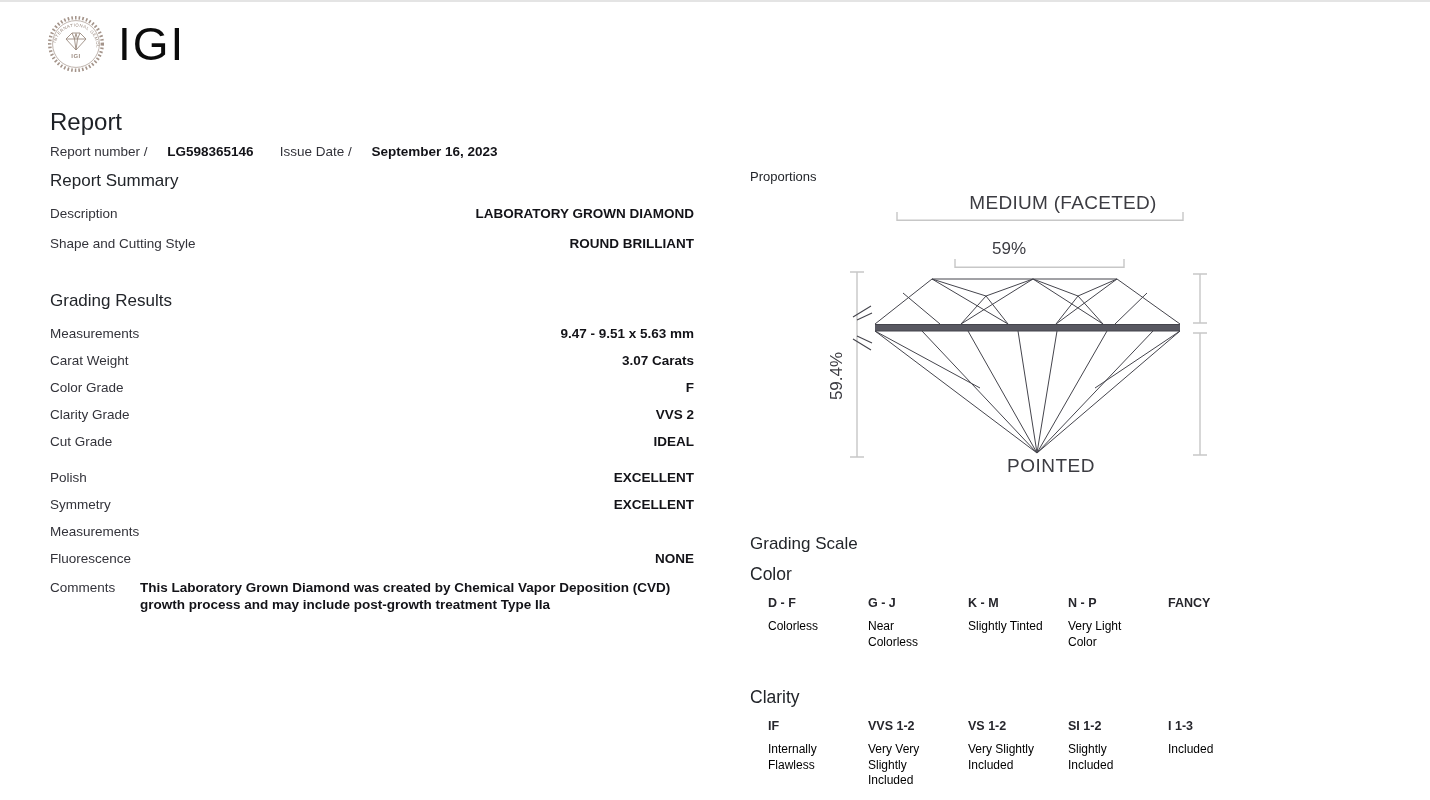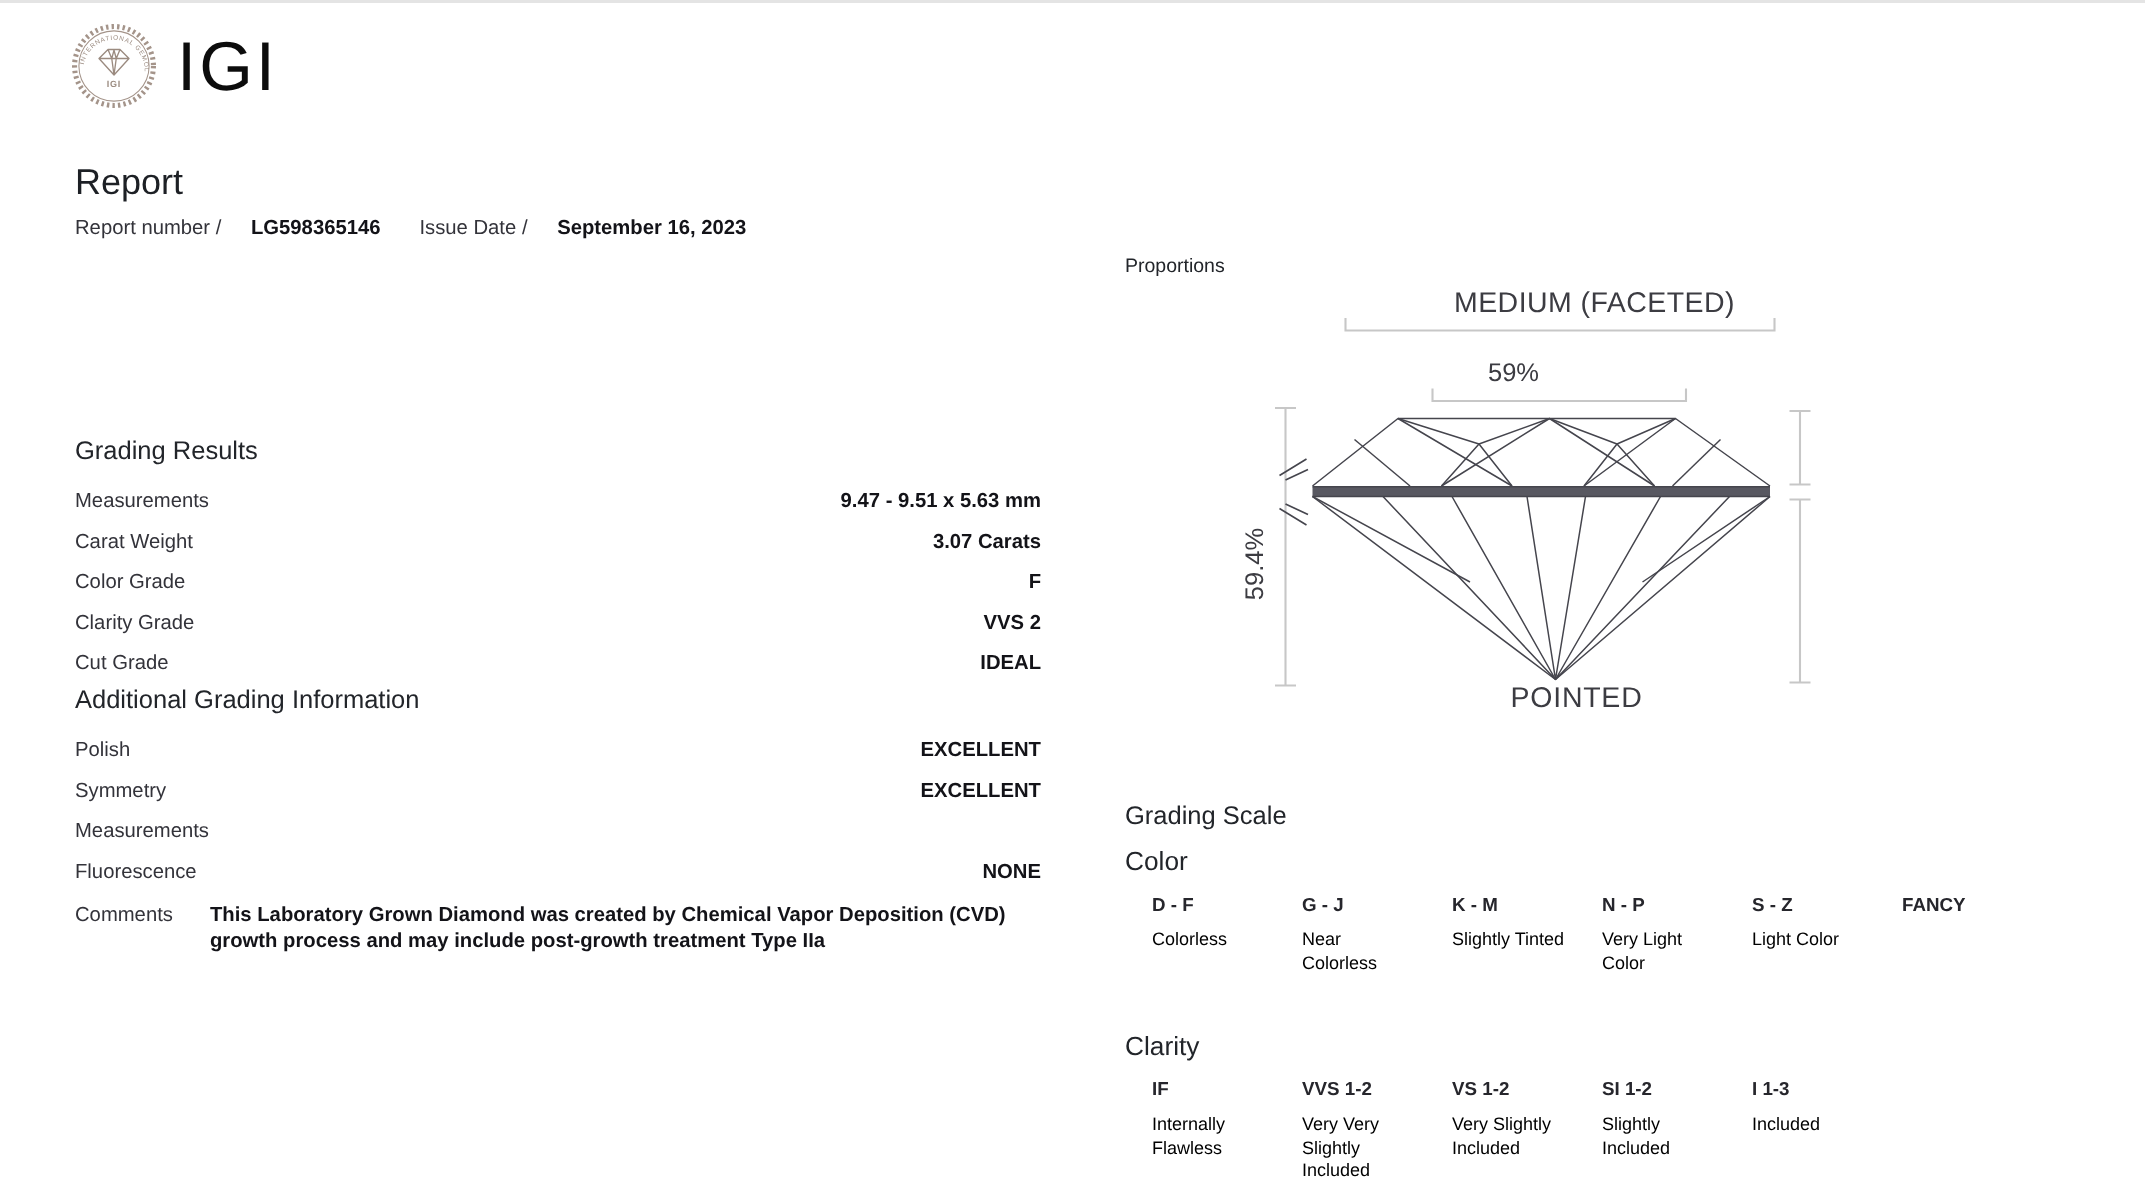--- a/index.html
+++ b/index.html
@@ -81,20 +81,33 @@
     </svg>
     <div class="logotype">IGI</div>
   </div>
 
   <div class="report-title">Report</div>
 
   <div class="report-meta">
     <span class="meta-group"><span>Report number /</span> <b>LG598365146</b></span><span class="meta-group"><span>Issue Date /</span> <b>September 16, 2023</b></span>
   </div>
 
+  <div class="section" id="sec-summary">
+    <div class="sec-heading">Report Summary</div>
+    <div class="rows">
+      <div class="kv-row gap-lg">
+        <span class="kv-label">Description</span>
+        <span class="kv-value">LABORATORY GROWN DIAMOND</span>
+      </div>
+      <div class="kv-row">
+        <span class="kv-label">Shape and Cutting Style</span>
+        <span class="kv-value">ROUND BRILLIANT</span>
+      </div>
+    </div>
+  </div>
 
   <div class="section" id="sec-grading">
     <div class="sec-heading">Grading Results</div>
     <div class="rows">
       <div class="kv-row">
         <span class="kv-label">Measurements</span>
         <span class="kv-value">9.47 - 9.51 x 5.63 mm</span>
       </div>
       <div class="kv-row">
         <span class="kv-label">Carat Weight</span>
@@ -109,21 +122,20 @@
         <span class="kv-value">VVS 2</span>
       </div>
       <div class="kv-row">
         <span class="kv-label">Cut Grade</span>
         <span class="kv-value">IDEAL</span>
       </div>
     </div>
   </div>
 
   <div class="section" id="sec-additional">
-    <div class="sec-heading">Additional Grading Information</div>
     <div class="rows">
       <div class="kv-row">
         <span class="kv-label">Polish</span>
         <span class="kv-value">EXCELLENT</span>
       </div>
       <div class="kv-row">
         <span class="kv-label">Symmetry</span>
         <span class="kv-value">EXCELLENT</span>
       </div>
       <div class="kv-row">
@@ -207,24 +219,20 @@
     <div class="scale-col">
       <div class="scale-range">K - M</div>
       <div class="scale-desc">Slightly Tinted</div>
     </div>
     <div class="scale-col">
       <div class="scale-range">N - P</div>
       <div class="scale-desc">Very Light
 Color</div>
     </div>
     <div class="scale-col">
-      <div class="scale-range">S - Z</div>
-      <div class="scale-desc">Light Color</div>
-    </div>
-    <div class="scale-col">
       <div class="scale-range">FANCY</div>
       <div class="scale-desc"></div>
     </div>
   </div>
 </div>
 
 <div class="clarity-block">
   <div class="scale-subheading" style="margin-top:0;">Clarity</div>
   <div class="scale-row">
     <div class="scale-col">

